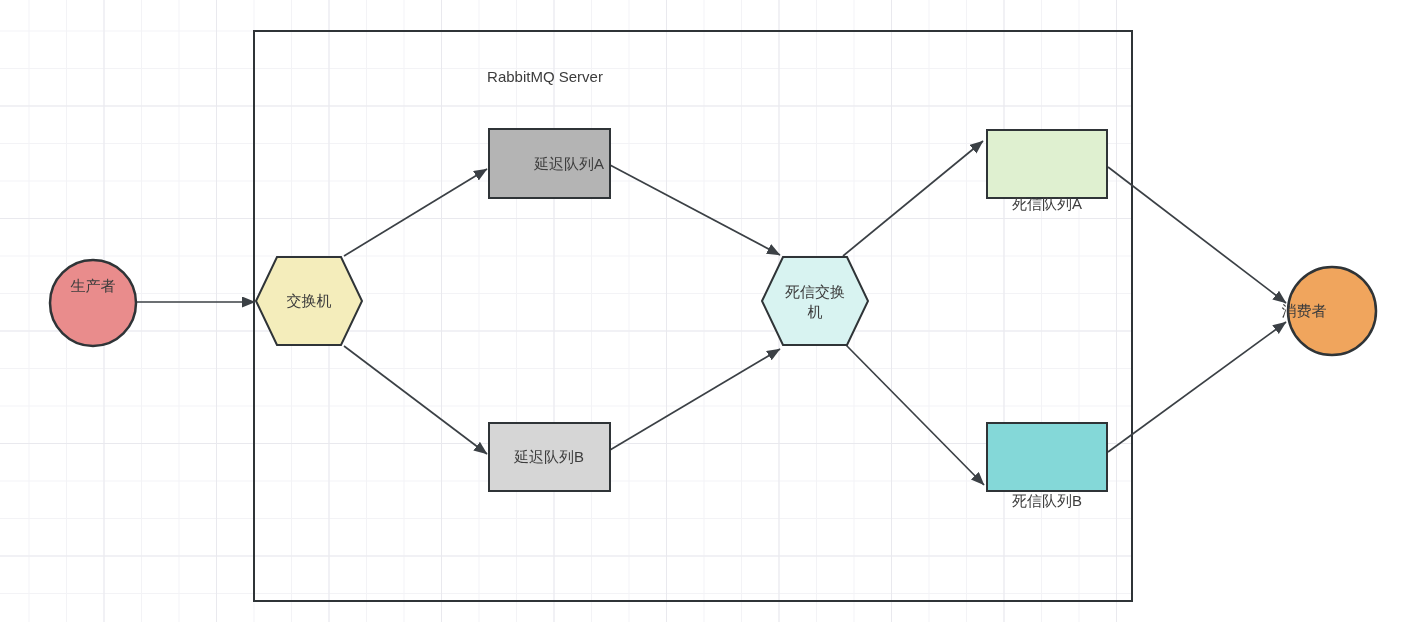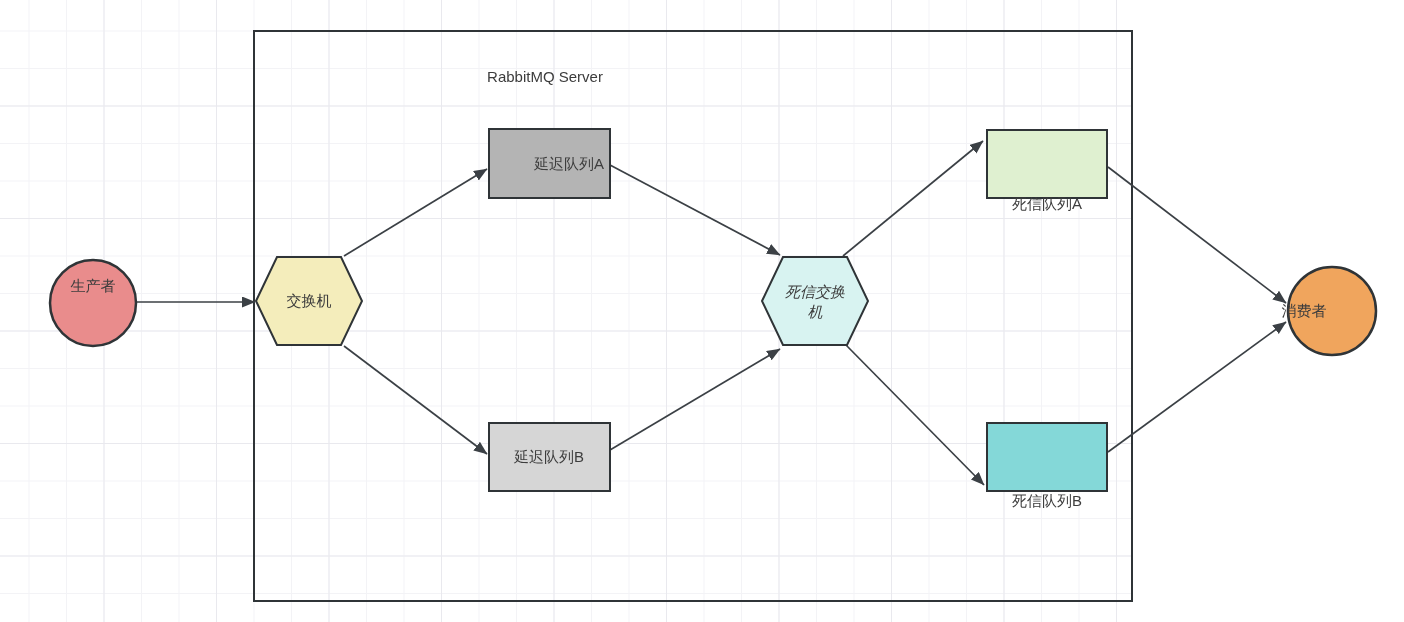--- a/index.html
+++ b/index.html
@@ -32,21 +32,20 @@
     font-size: 15px;
     line-height: 1.3;
     color: #3d3d3d;
     text-align: center;
     white-space: nowrap;
     pointer-events: none;
   }
   .label.wrap {
     white-space: normal;
     width: 70px;
-    font-style: italic;
   }
   .server-title {
     position: absolute;
     transform: translate(-50%, -50%);
     font-size: 15px;
     color: #3c3c3c;
     white-space: nowrap;
     pointer-events: none;
   }
   .watermark {

